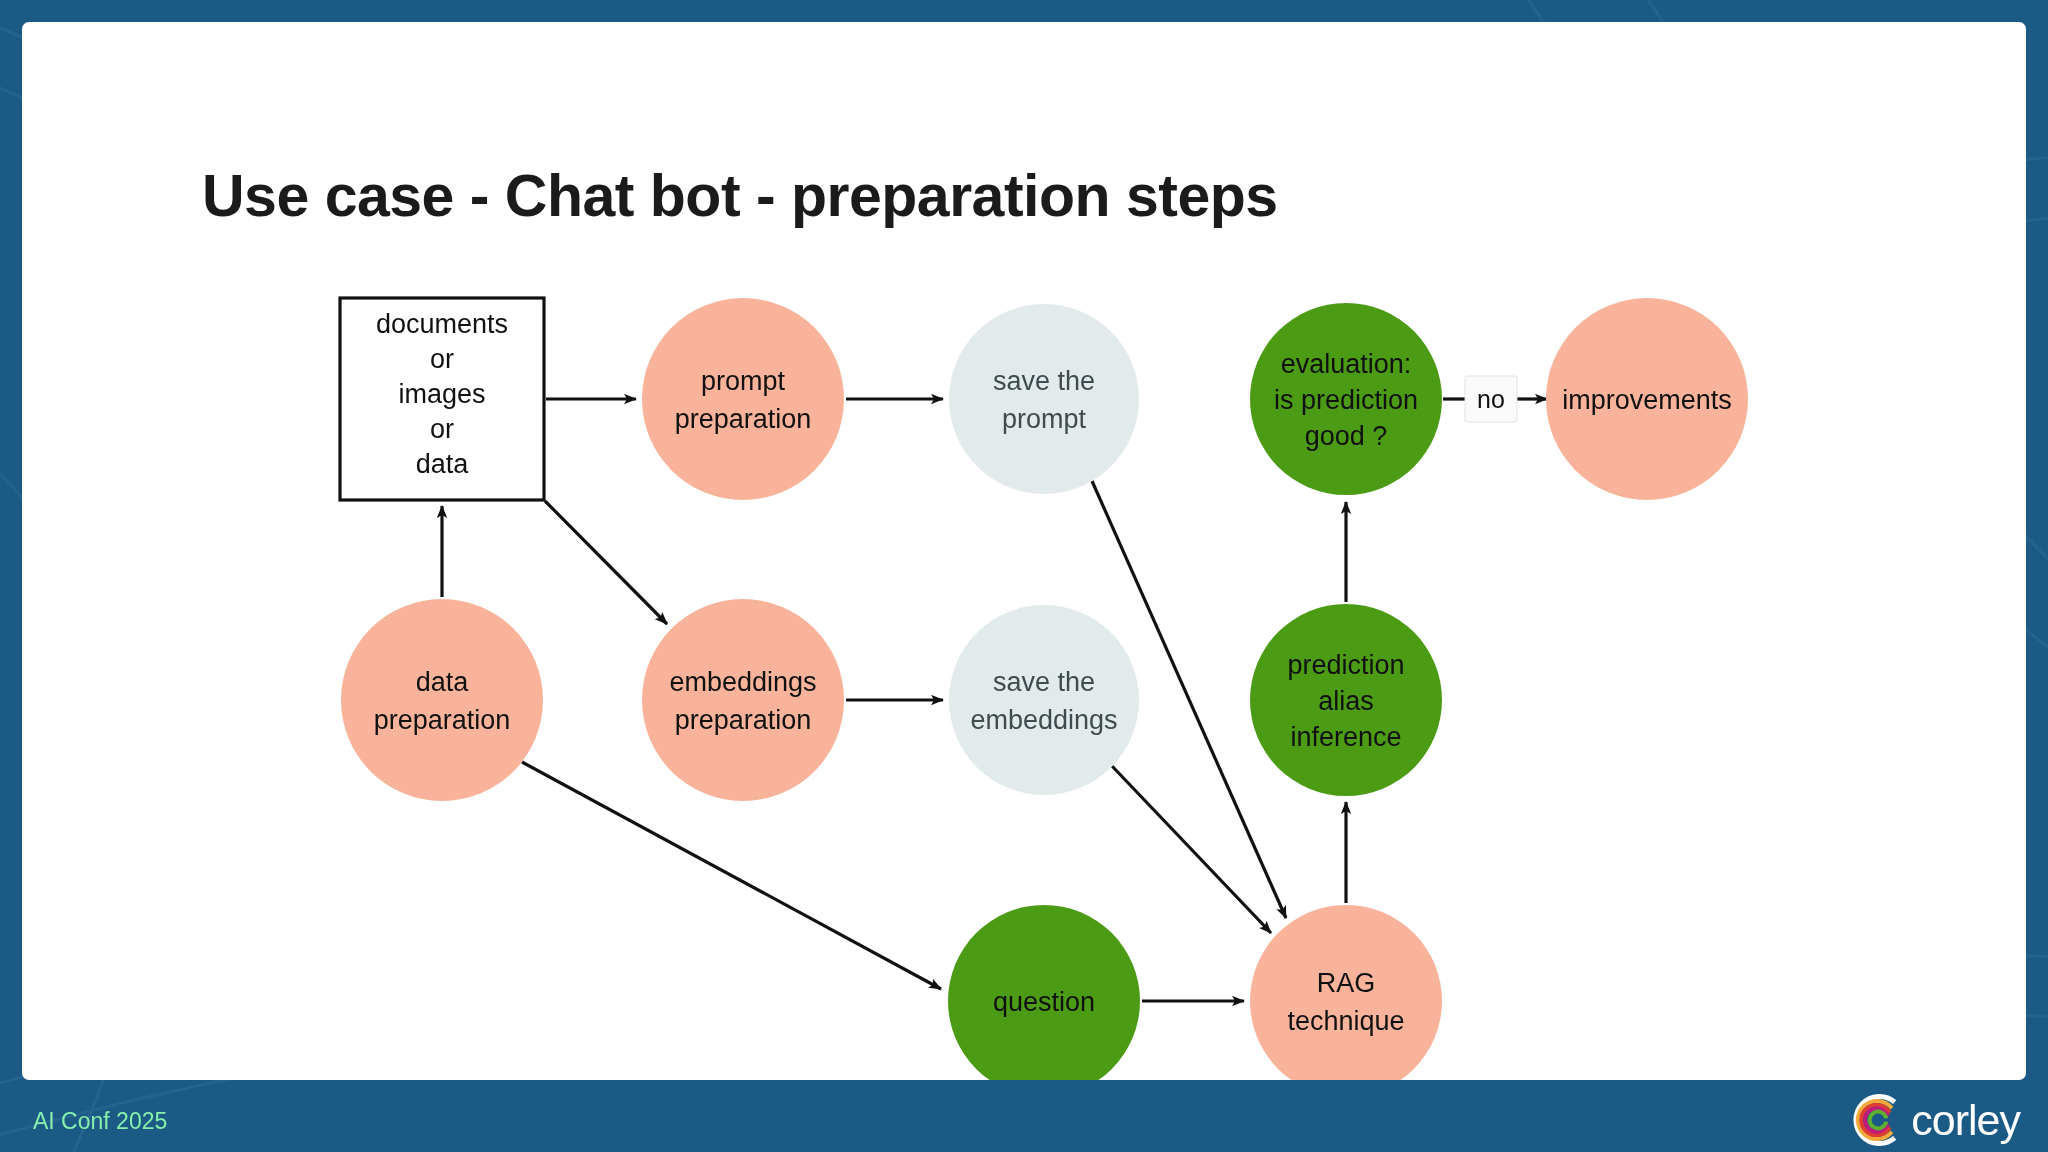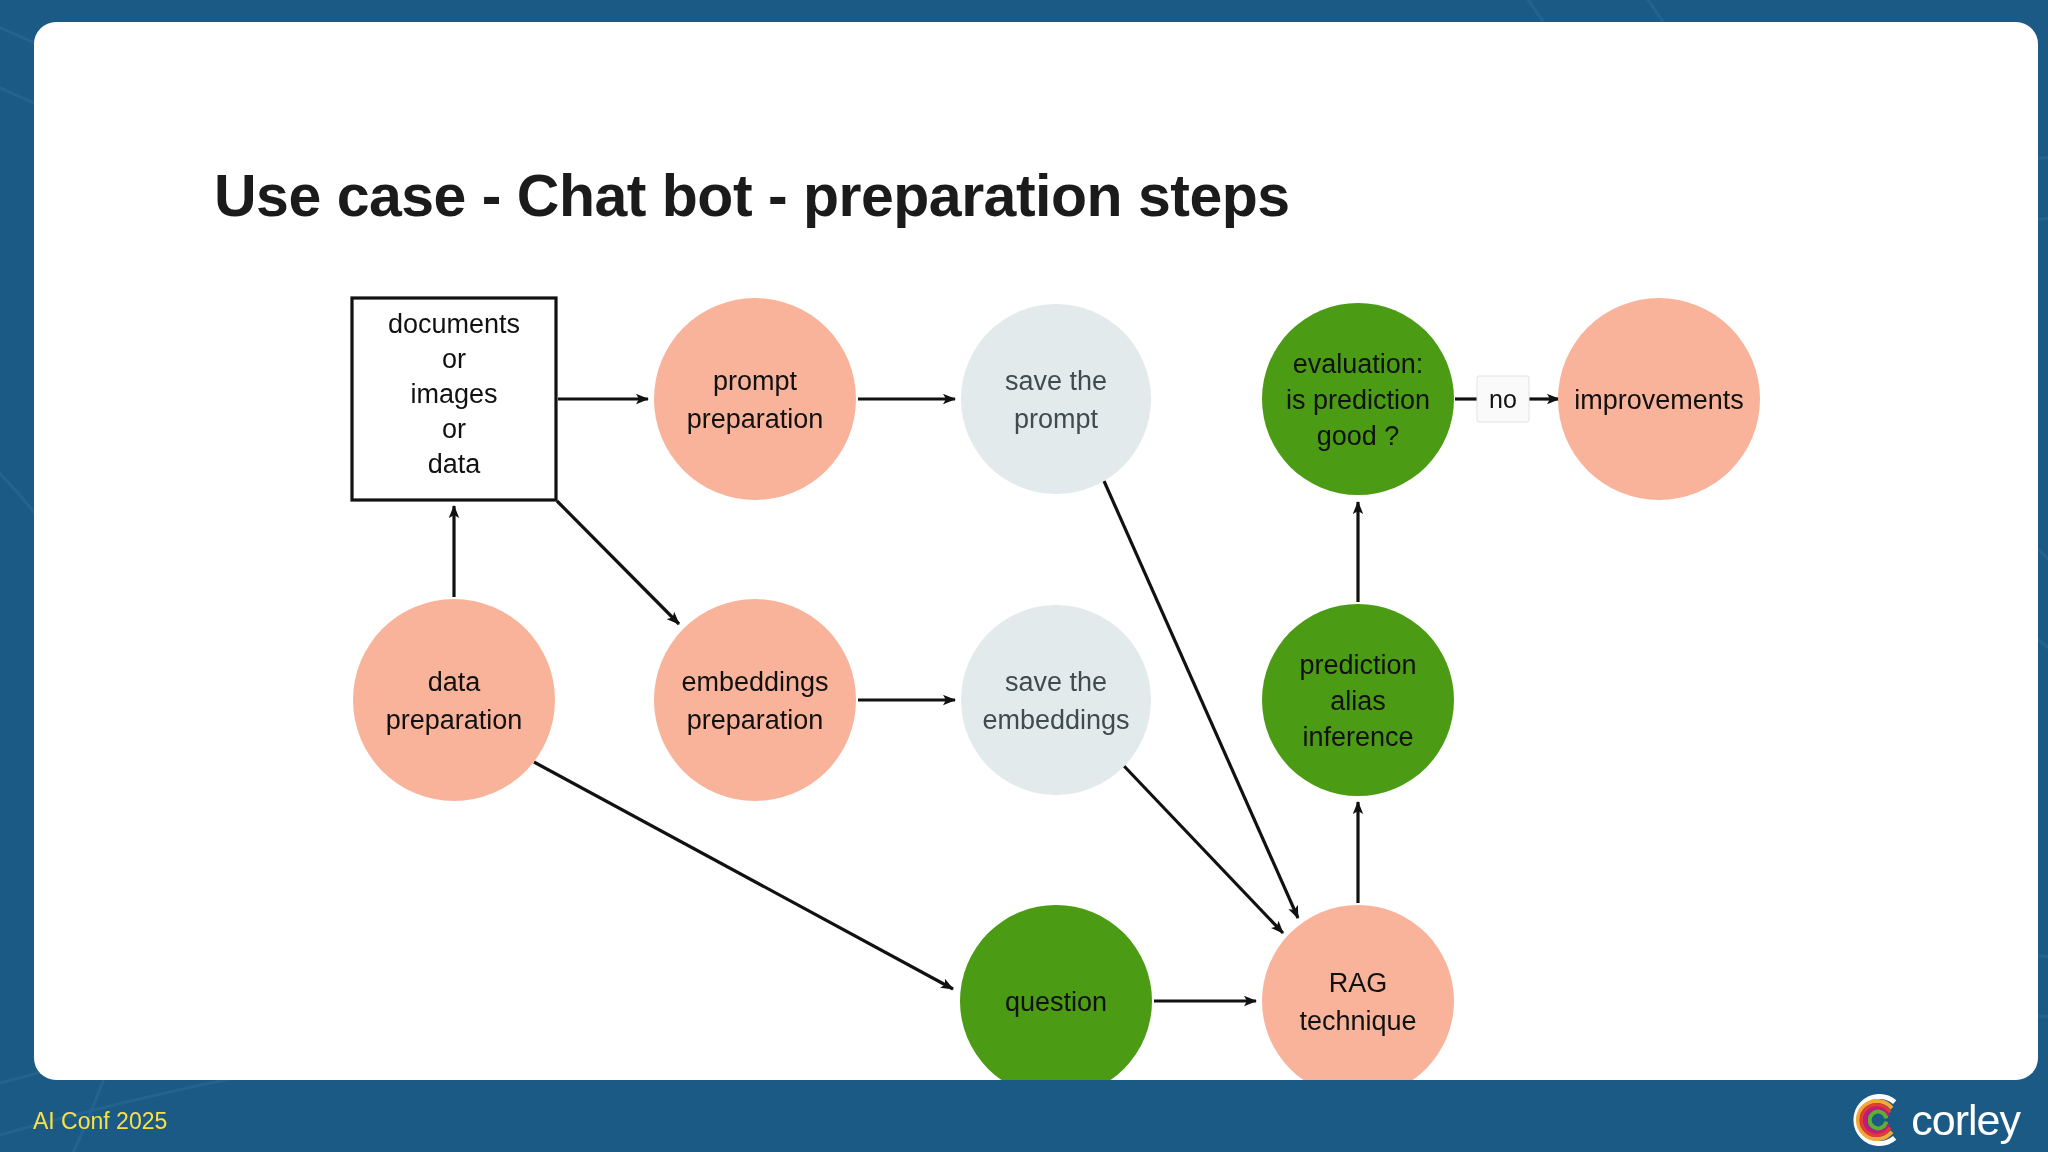--- a/index.html
+++ b/index.html
@@ -6,38 +6,38 @@
   body{
     width:2048px;height:1152px;
     background:#1A5A85;
     font-family:"Liberation Sans", sans-serif;
     overflow:hidden;
     position:relative;
   }
   
   #bg-texture{position:absolute;inset:0;width:2048px;height:1152px;}
   #slide-card{
-    position:absolute;left:34px;top:22px;
+    position:absolute;left:22px;top:22px;
     width:2004px;height:1058px;
-    background:#FFFFFF;border-radius:22px;
+    background:#FFFFFF;border-radius:7px;
     overflow:hidden;
   }
   #slide-title{
     position:absolute;left:180px;top:140px;
     font-size:59px;font-weight:bold;color:#1B1B1B;
     letter-spacing:-0.5px;white-space:nowrap;
   }
   #diagram{position:absolute;left:0;top:0;width:2004px;height:1058px;}
   .node-label{font-family:"Liberation Sans",sans-serif;font-size:27px;}
   .node-label.dark{fill:#111111;}
   .node-label.grey{fill:#3F4B4E;}
   .edge-label{font-family:"Liberation Sans",sans-serif;font-size:25px;fill:#111111;}
   #footer-note{
     position:absolute;left:33px;top:1108px;
-    font-size:23px;color:#fde047;
+    font-size:23px;color:#86efac;
   }
   #brand-logo{
     position:absolute;right:28px;top:1092px;
     display:flex;align-items:center;gap:4px;
   }
   #brand-wordmark{
     font-size:43px;color:#FFFFFF;letter-spacing:-1px;line-height:1;
   }
 </style>
 </head>

